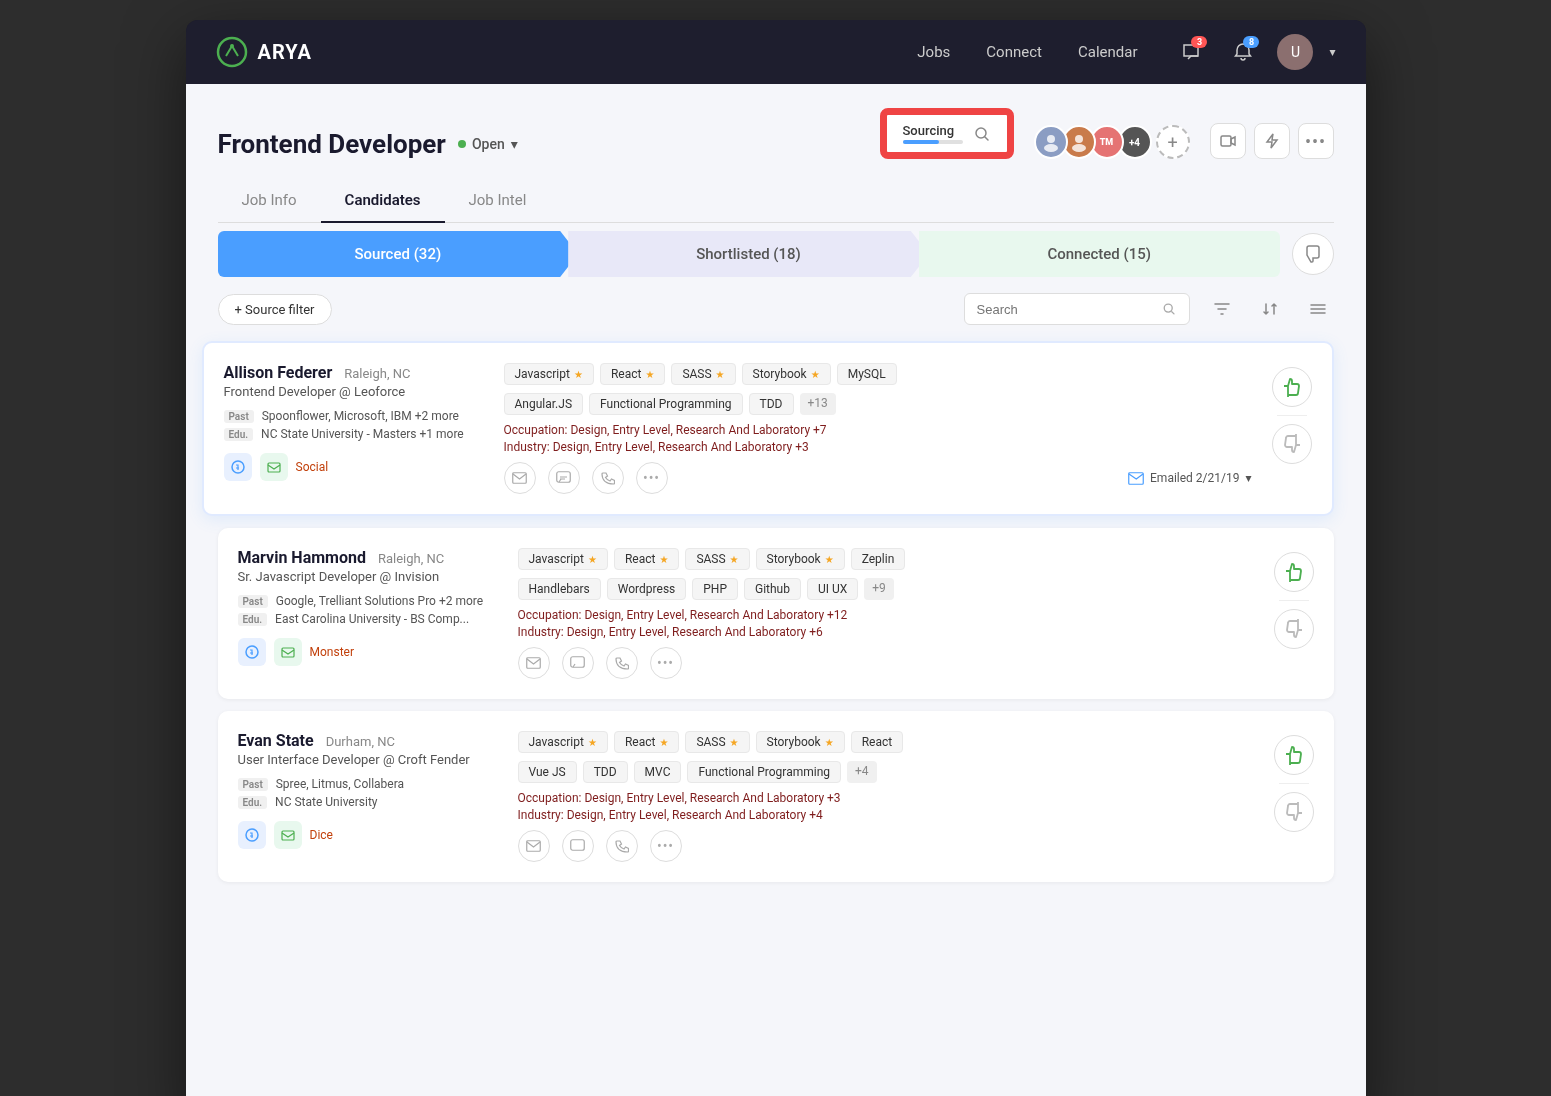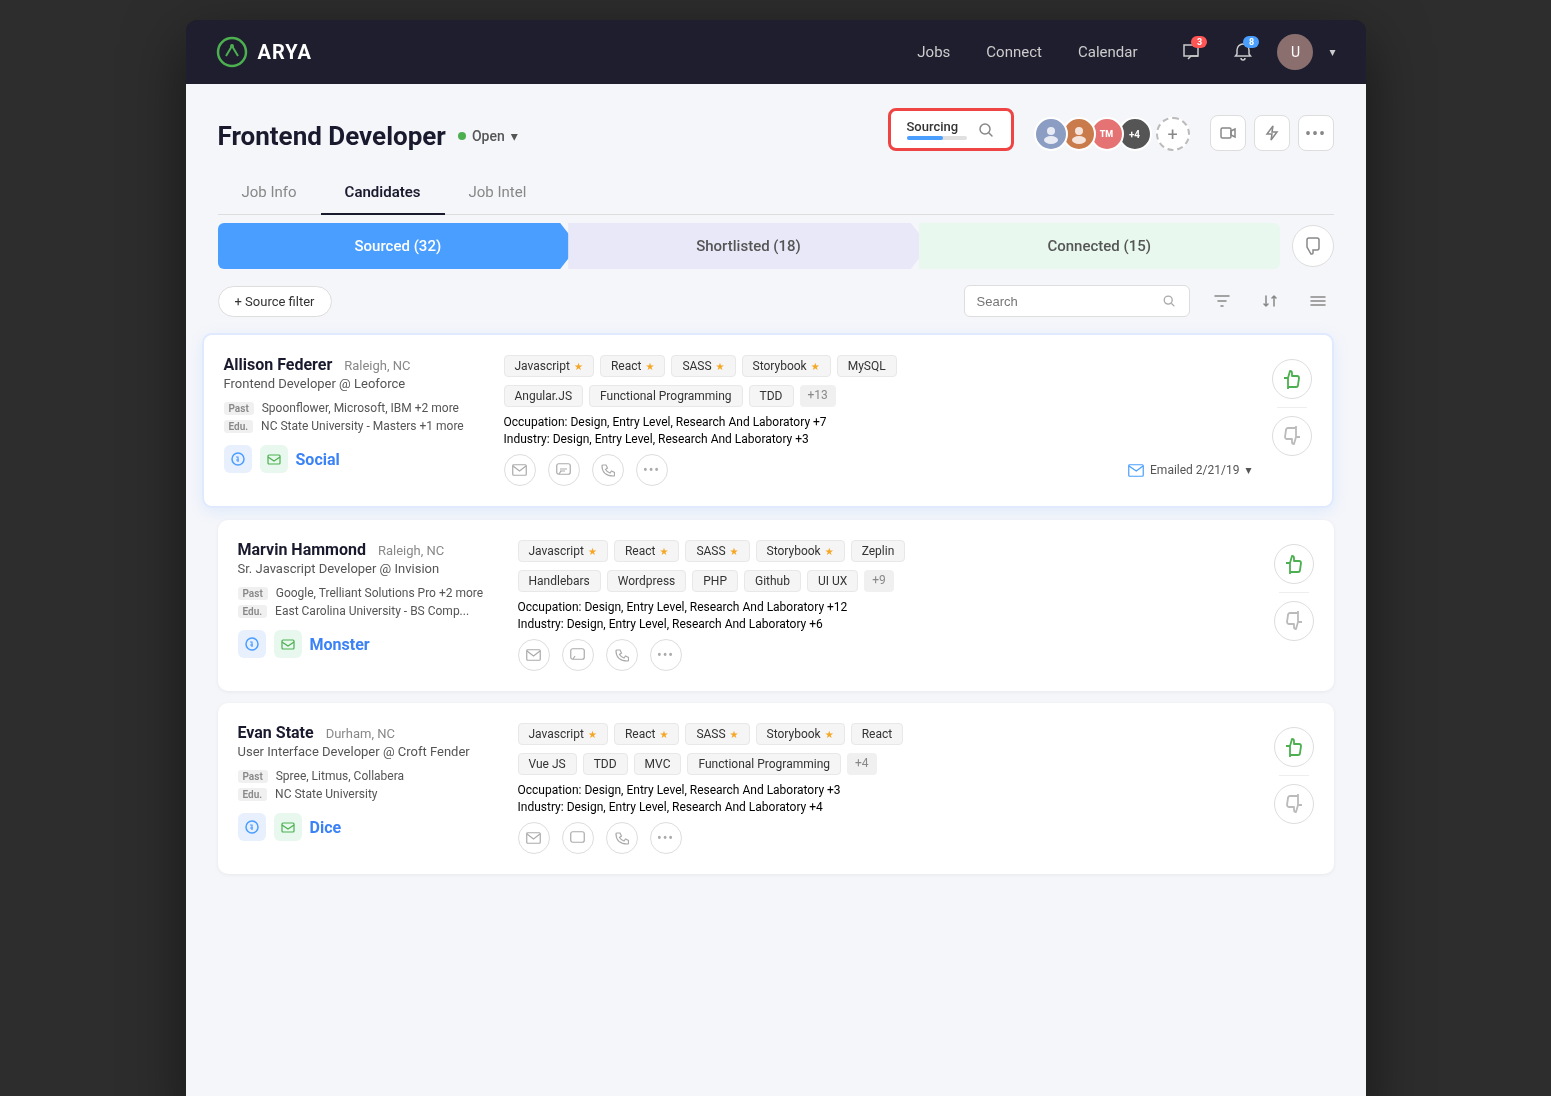--- a/index.html
+++ b/index.html
@@ -139,21 +139,21 @@
     .job-subtitle {
       font-size: 13px;
       color: #888;
       margin-top: 4px;
     }
     .sourcing-btn {
       display: flex;
       align-items: center;
       gap: 10px;
       background: white;
-      border: 3px solid #ef4444;
+      border: 7px solid #ef4444;
       border-radius: 8px;
       padding: 8px 16px;
       cursor: pointer;
     }
     .sourcing-label {
       font-size: 13px;
       color: #333;
       font-weight: 500;
     }
     .sourcing-bar-wrap {
@@ -436,21 +436,21 @@
       border-radius: 4px;
       padding: 3px 8px;
       font-size: 12px;
     }
     .occupation-row {
       font-size: 12px;
       color: #888;
       margin-bottom: 3px;
     }
     .occupation-row span {
-      color: #000000;
+      color: #7f1d1d;
     }
     .action-icon {
       width: 32px;
       height: 32px;
       border-radius: 50%;
       border: 1px solid #ddd;
       background: white;
       display: flex;
       align-items: center;
       justify-content: center;
@@ -477,23 +477,22 @@
       width: 28px;
       height: 28px;
       border-radius: 6px;
       display: flex;
       align-items: center;
       justify-content: center;
       font-size: 14px;
       cursor: pointer;
     }
     .social-label {
-      font-size: 16px;
-      color: #3b82f6;
-      font-weight: bold;
+      font-size: 12px;
+      color: #c2410c;
     }
     .vote-column {
       display: flex;
       flex-direction: column;
       align-items: center;
       gap: 8px;
       padding-top: 4px;
     }
     .vote-btn {
       width: 40px;

